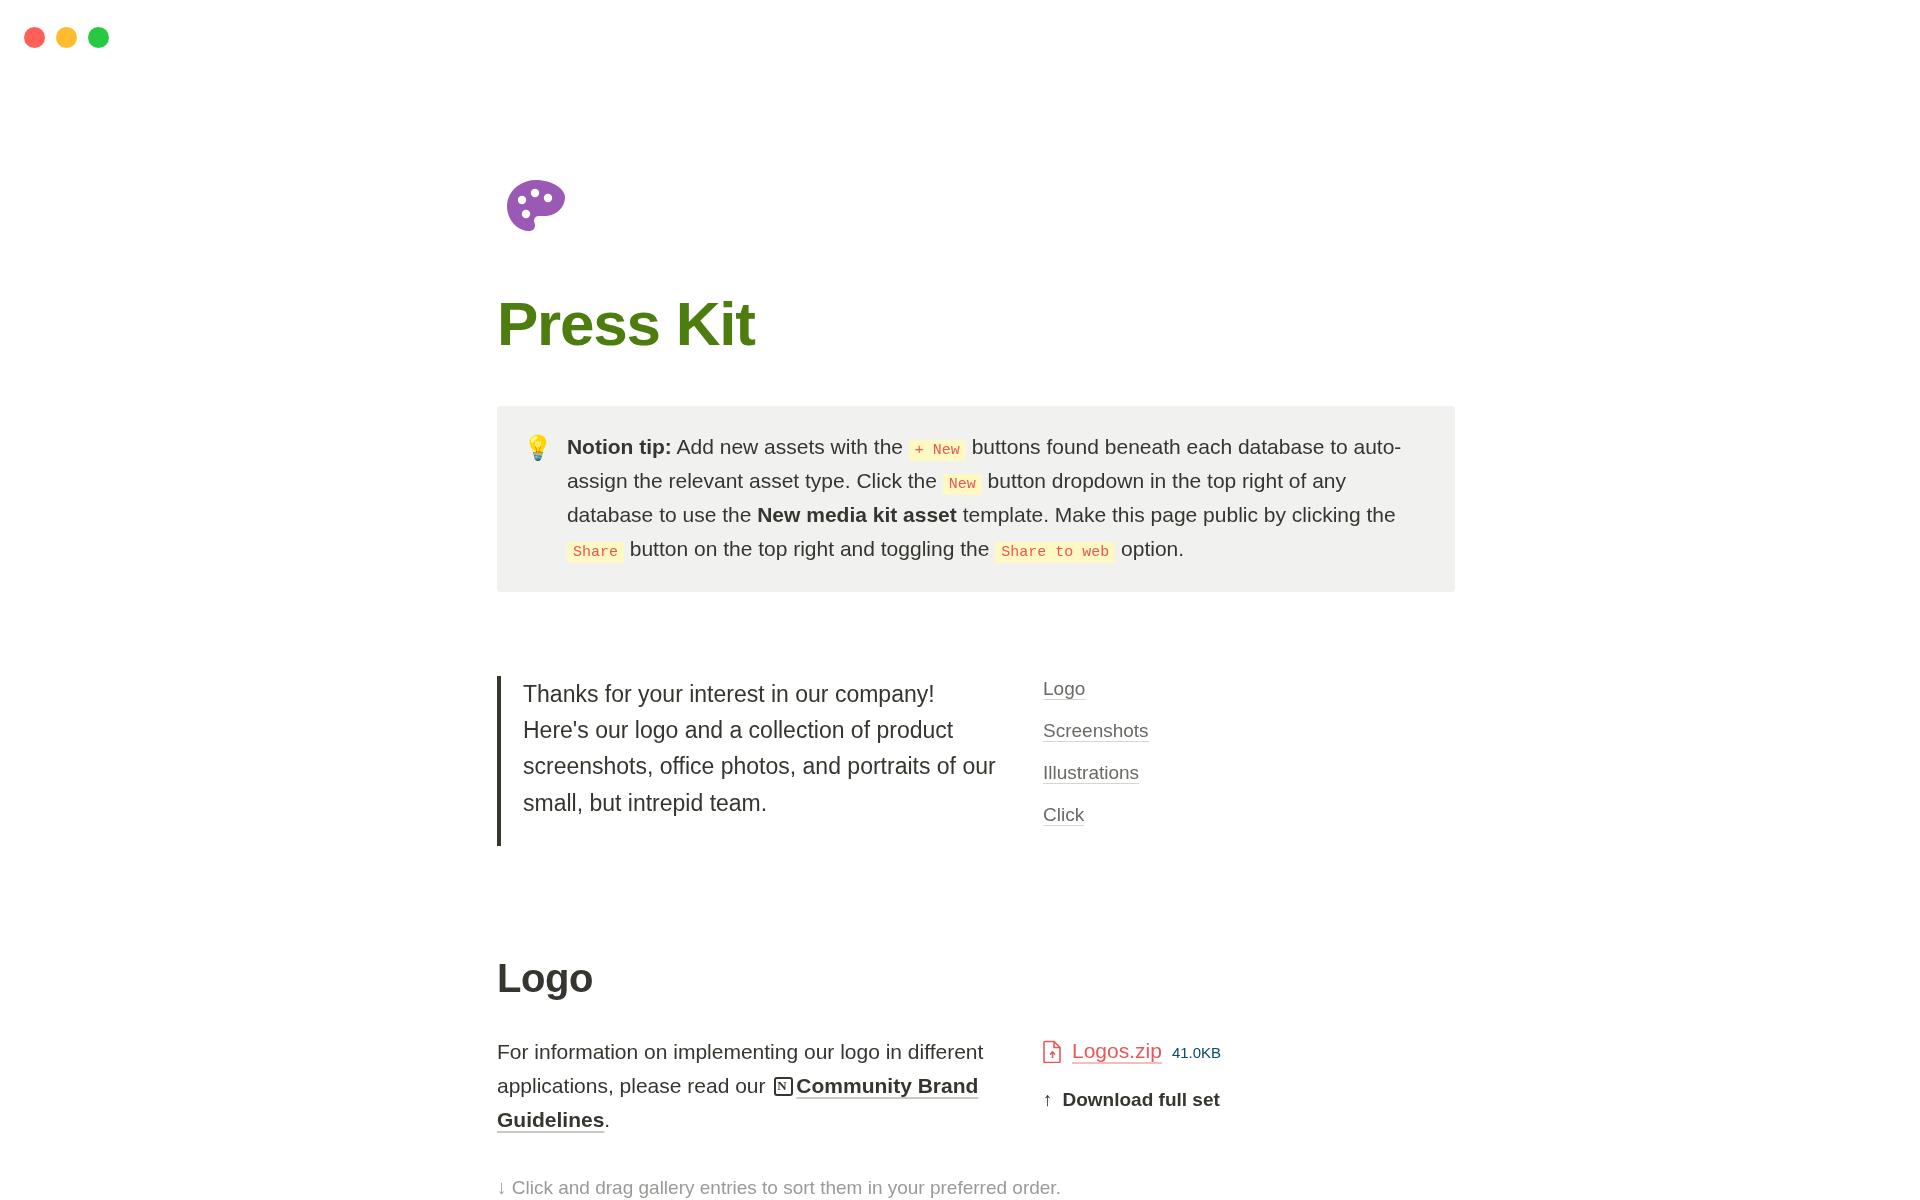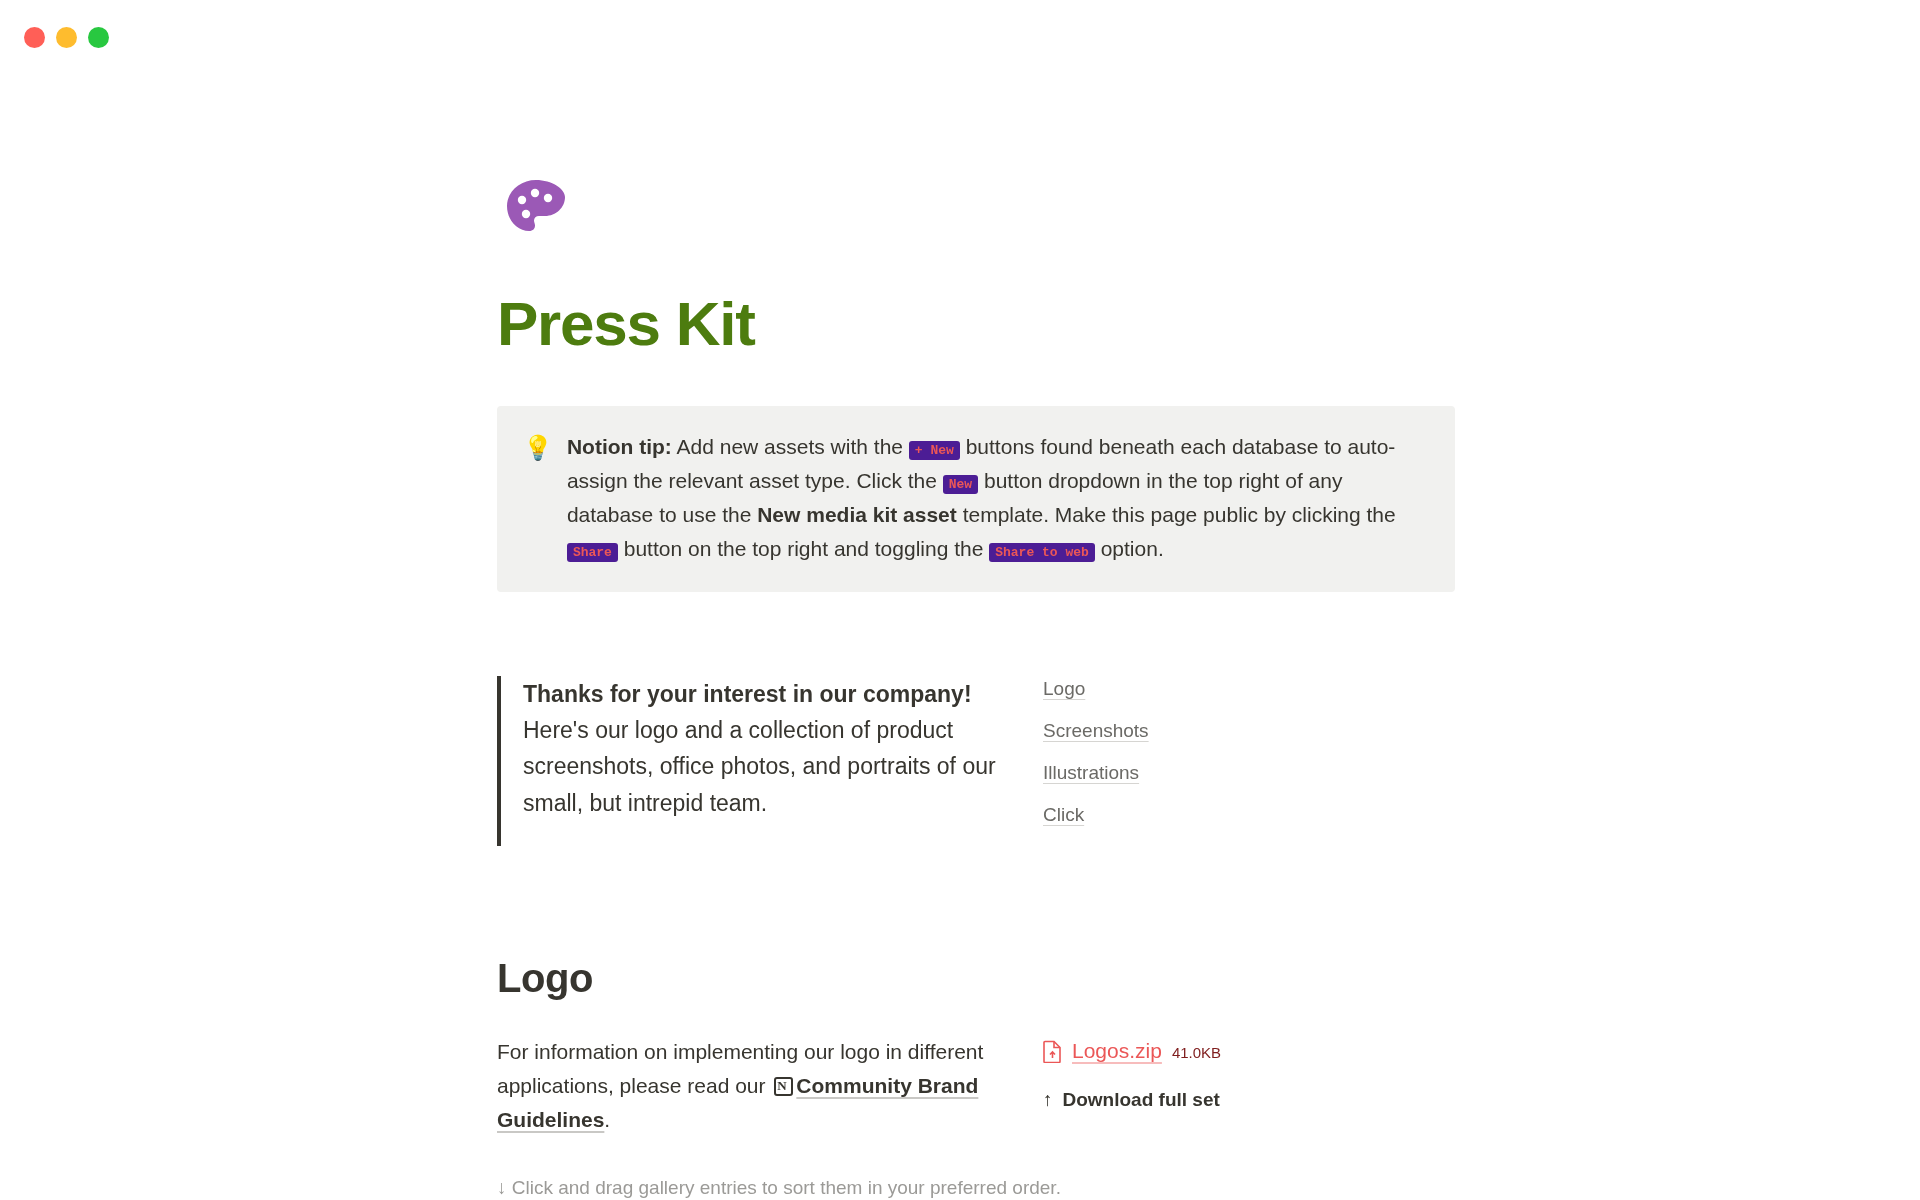--- a/index.html
+++ b/index.html
@@ -59,43 +59,42 @@
     margin-bottom: 84px;
   }
   .callout-emoji { font-size: 24px; line-height: 1.5; flex: 0 0 auto; }
   .callout-text {
     font-size: 21px;
     line-height: 1.62;
     color: #37352f;
   }
   .callout-text b { font-weight: bold; }
   code.inline {
-    background: #4c1d95;
+    background: #fef9c3;
     color: #eb5757;
     font-family: "Liberation Mono", monospace;
-    font-size: 13px;
+    font-size: 15px;
     padding: 2px 6px;
     border-radius: 3px;
-    font-weight: bold;
   }
 
   
   .two-col {
     display: flex;
     gap: 0;
     margin-bottom: 110px;
   }
   .quote {
     border-left: 4px solid #37352f;
     padding-left: 22px;
     width: 546px;
     font-size: 23px;
     line-height: 1.57;
   }
-  .quote b { font-weight: bold; }
+  .quote b { font-weight: normal; }
   .toc {
     margin-left: 0;
     padding-top: 2px;
   }
   .toc-item {
     font-size: 19px;
     color: #6b6a66;
     margin-bottom: 20px;
     text-decoration: underline;
     text-decoration-color: #d6d5d2;
@@ -155,21 +154,21 @@
     align-self: center;
   }
   .file-name {
     color: #eb5757;
     font-size: 21px;
     text-decoration: underline;
     text-decoration-color: rgba(235,87,87,.4);
     text-underline-offset: 4px;
     cursor: pointer;
   }
-  .file-size { font-size: 15px; color: #7f1d1d; }
+  .file-size { font-size: 15px; color: #0c4a6e; }
   .download-row {
     display: flex;
     align-items: center;
     gap: 10px;
     font-size: 19px;
     font-weight: bold;
     cursor: pointer;
   }
   .arrow-up { font-size: 19px; font-weight: normal; }
 

